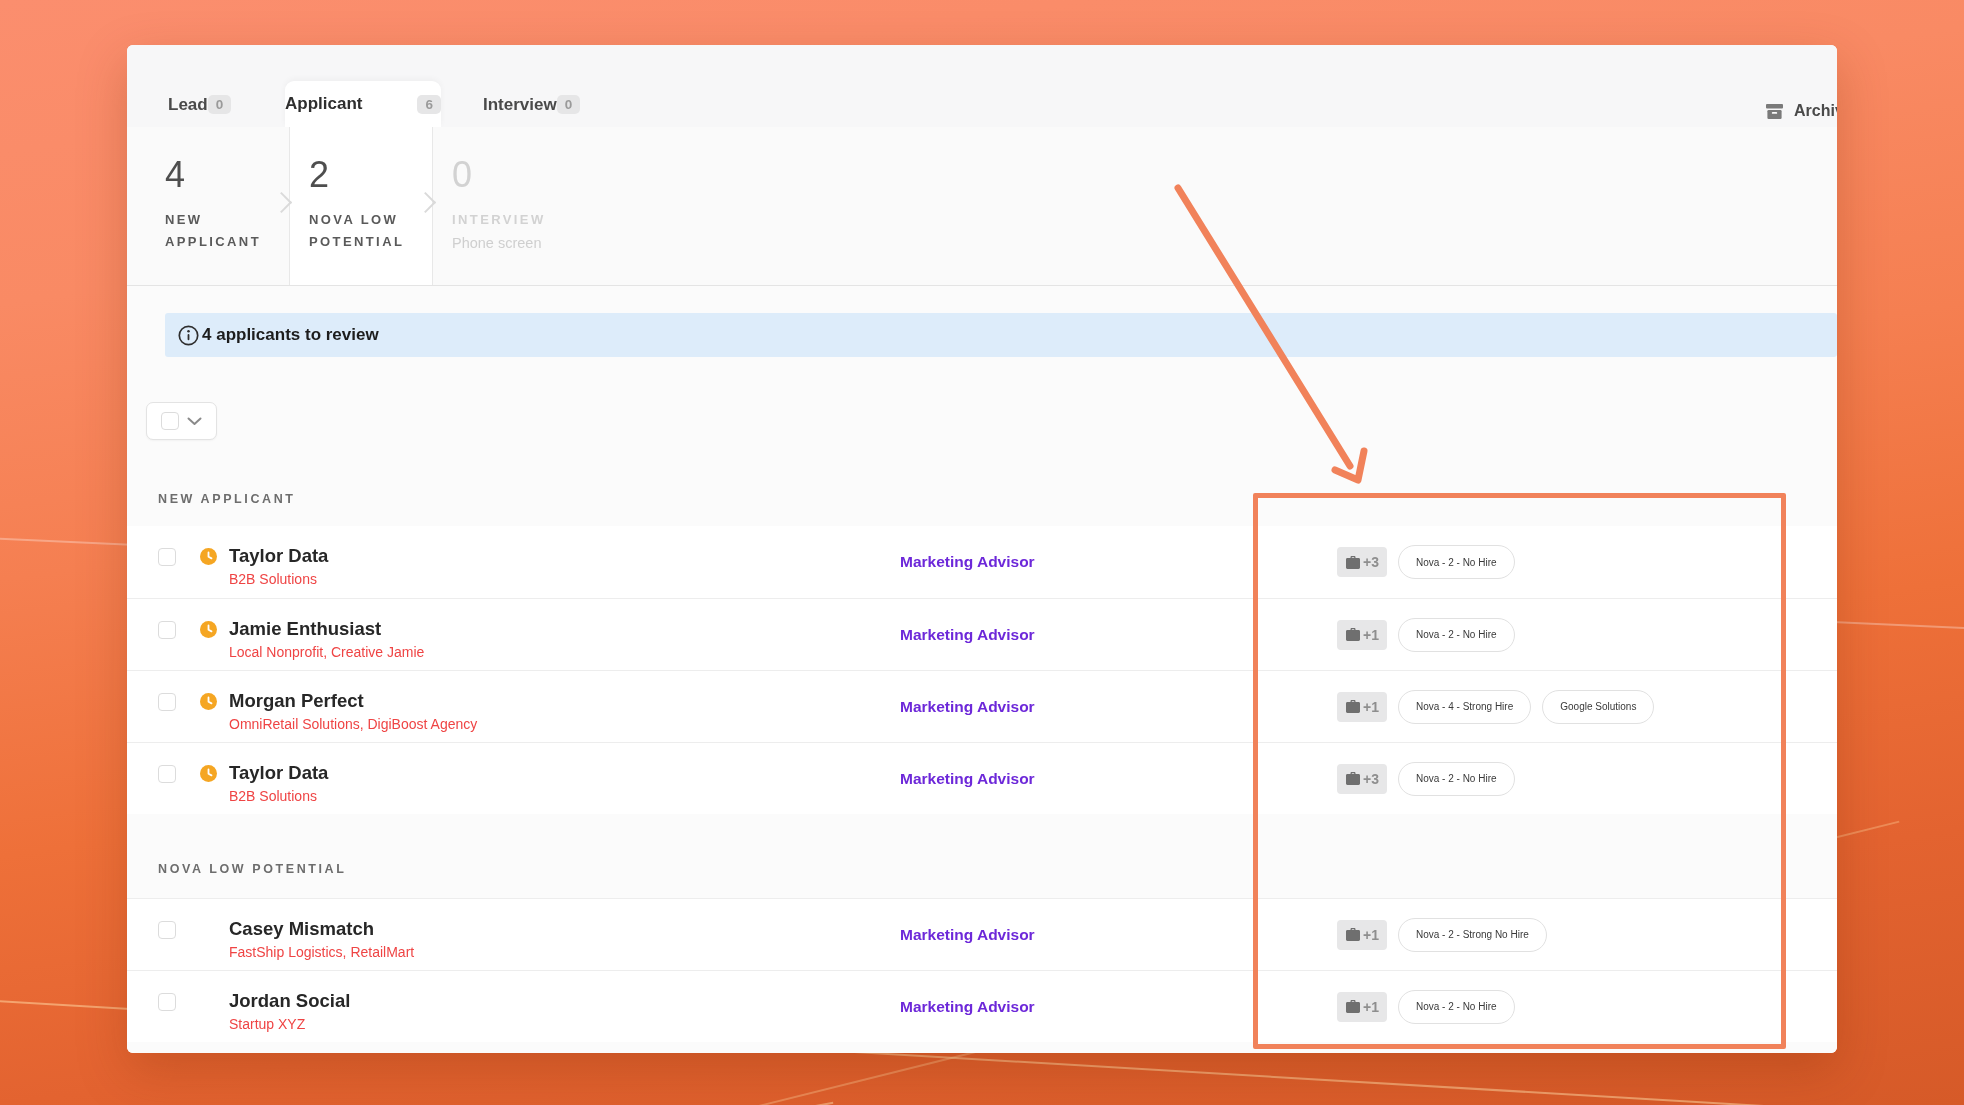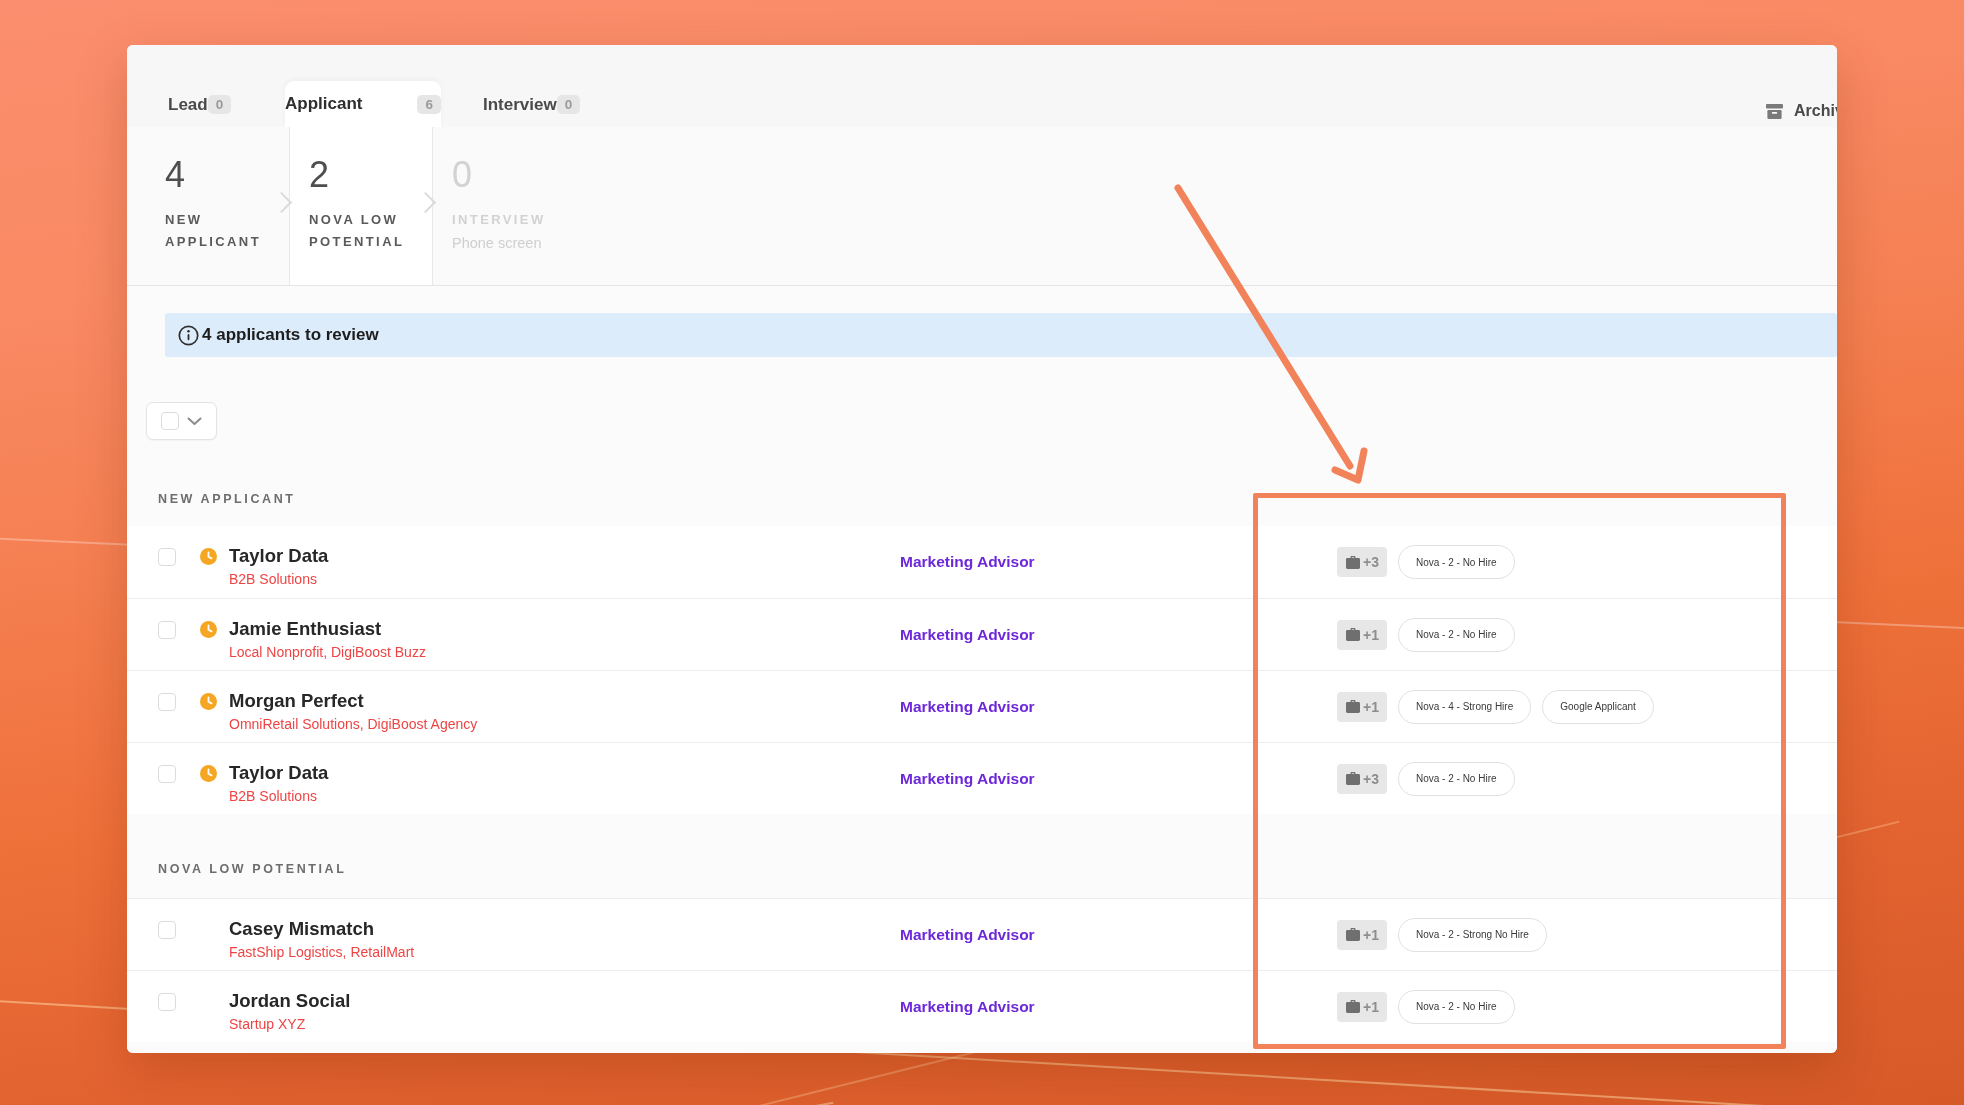--- a/index.html
+++ b/index.html
@@ -207,21 +207,21 @@
     <div class="row">
       <span class="checkbox"></span>
       <span class="clock">
         <svg width="17" height="17" viewBox="0 0 17 17">
             <circle cx="8.5" cy="8.5" r="8.5" fill="#f5a623"></circle>
             <path d="M8.5 4.4 v4.4 l3 1.6" fill="none" stroke="#fff" stroke-width="1.8" stroke-linecap="round" stroke-linejoin="round"></path>
           </svg>
       </span>
       <div class="who">
         <div class="nm">Jamie Enthusiast</div>
-        <div class="co">Local Nonprofit, DigiBoost Buzz</div>
+        <div class="co">Local Nonprofit, Creative Jamie</div>
       </div>
       <div class="role">Marketing Advisor</div>
       <div class="tags">
         <span class="xbadge">
           <svg width="16" height="15" viewBox="0 0 16 15">
               <path d="M5.5 3V2.2C5.5 1.5 6 1 6.7 1h2.6c.7 0 1.2.5 1.2 1.2V3h3.1c.8 0 1.4.6 1.4 1.4v8.2c0 .8-.6 1.4-1.4 1.4H2.4c-.8 0-1.4-.6-1.4-1.4V4.4C1 3.6 1.6 3 2.4 3h3.1zm1.3 0h2.4v-.7H6.8V3z" fill="#6f6f6f"></path>
             </svg>
           <span>+1</span>
         </span>
         <span class="pill">Nova - 2 - No Hire</span>
@@ -242,21 +242,21 @@
       </div>
       <div class="role">Marketing Advisor</div>
       <div class="tags">
         <span class="xbadge">
           <svg width="16" height="15" viewBox="0 0 16 15">
               <path d="M5.5 3V2.2C5.5 1.5 6 1 6.7 1h2.6c.7 0 1.2.5 1.2 1.2V3h3.1c.8 0 1.4.6 1.4 1.4v8.2c0 .8-.6 1.4-1.4 1.4H2.4c-.8 0-1.4-.6-1.4-1.4V4.4C1 3.6 1.6 3 2.4 3h3.1zm1.3 0h2.4v-.7H6.8V3z" fill="#6f6f6f"></path>
             </svg>
           <span>+1</span>
         </span>
         <span class="pill">Nova - 4 - Strong Hire</span>
-        <span class="pill">Google Applicant</span>
+        <span class="pill">Google Solutions</span>
       </div>
     </div>
 
     <div class="row">
       <span class="checkbox"></span>
       <span class="clock">
         <svg width="17" height="17" viewBox="0 0 17 17">
             <circle cx="8.5" cy="8.5" r="8.5" fill="#f5a623"></circle>
             <path d="M8.5 4.4 v4.4 l3 1.6" fill="none" stroke="#fff" stroke-width="1.8" stroke-linecap="round" stroke-linejoin="round"></path>
           </svg>

